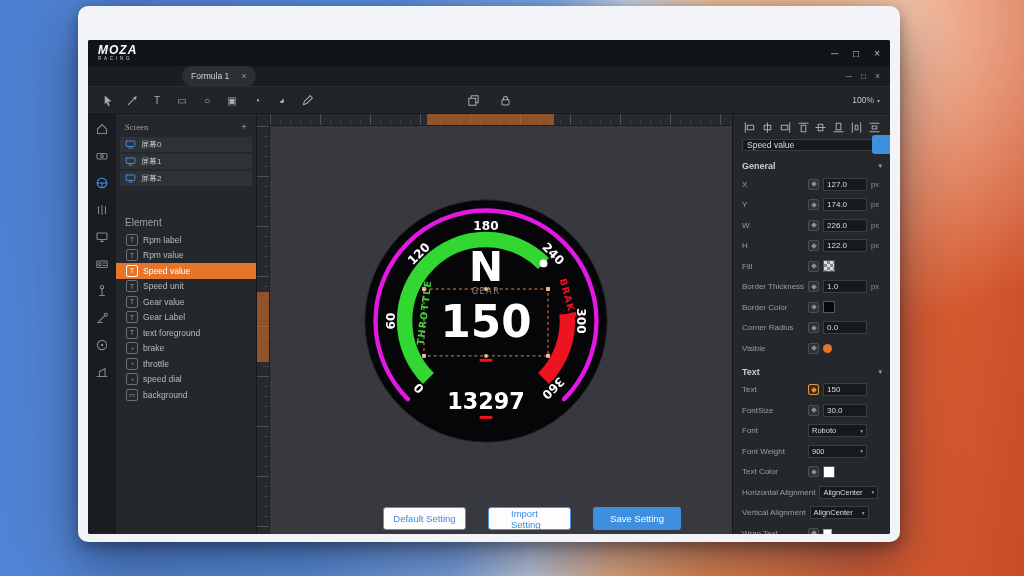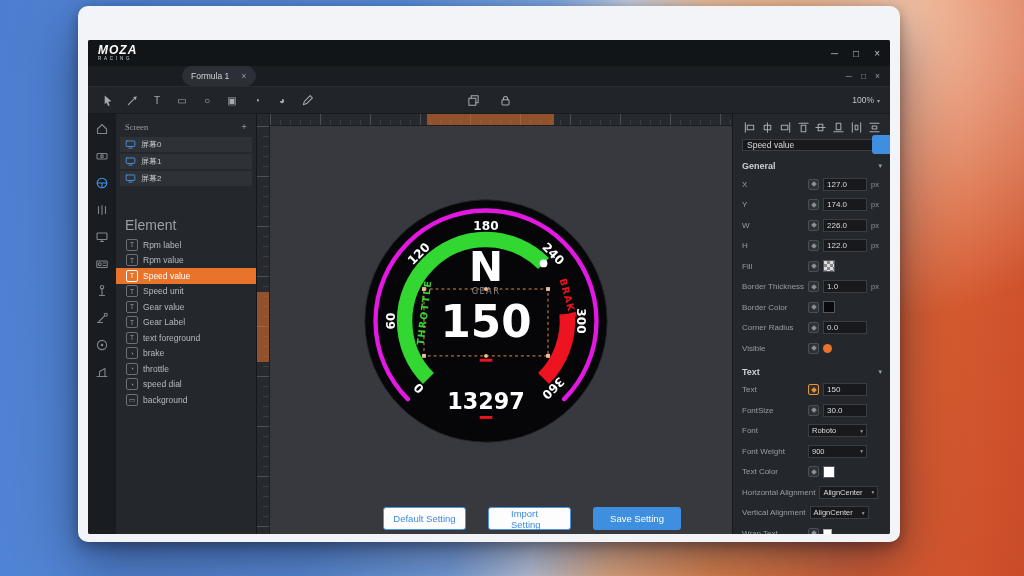--- a/index.html
+++ b/index.html
@@ -48,21 +48,21 @@
   .raili.active{color:#3f96e8;}
   
   .pleft{width:140px;background:#24272c;flex:none;display:flex;flex-direction:column;
     border-right:1px solid #15171b;overflow:hidden;}
   .phead{display:flex;justify-content:space-between;align-items:flex-end;color:#9aa0a7;
     font-size:8.5px;padding:7px 9px 4px;font-family:Liberation Serif, serif;}
   .plus{color:#b8bdc4;font-size:10px;}
   .sitem{height:15px;margin:1px 4px;background:#2e3237;display:flex;align-items:center;gap:5px;
     padding:0 5px;color:#c2c7cd;font-size:8px;flex:none;}
   .sicon{color:#4a9ae8;display:flex;}
-  .ehead{color:#9aa0a7;font-size:14px;padding:30px 9px 4px;}
+  .ehead{color:#9aa0a7;font-size:10px;padding:30px 9px 4px;}
   .eitem{height:15.5px;display:flex;align-items:center;gap:5px;padding:0 6px 0 10px;
     color:#b6bbc2;font-size:8.5px;flex:none;}
   .eglyph{width:10px;height:10px;border:1px solid #6b7077;border-radius:2px;font-size:6.5px;
     display:flex;align-items:center;justify-content:center;color:#9aa0a8;flex:none;}
   .eitem.selected{background:#e8732a;color:#fff;}
   .eitem.selected .eglyph{border-color:#fff;color:#fff;}
   
   .cwrap{flex:1;display:flex;flex-direction:column;min-width:0;background:#37393e;}
   .rulerrow{height:12px;display:flex;flex:none;}
   .rcorner{width:12px;height:12px;background:#26292d;border-right:1px solid #1c1f22;

